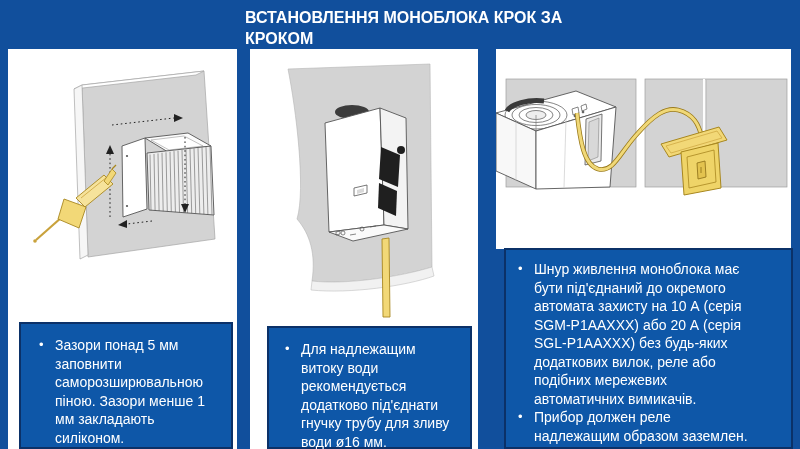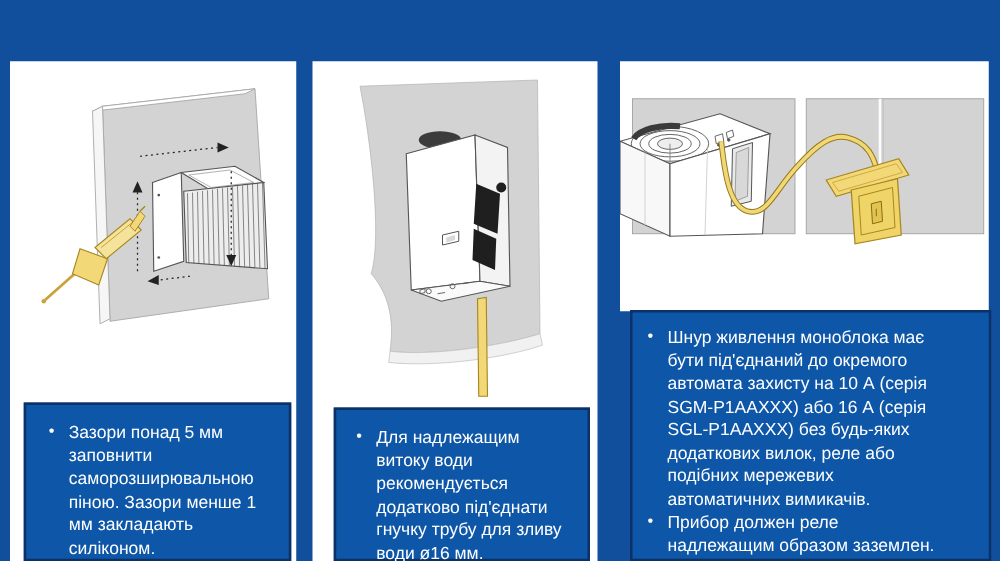--- a/index.html
+++ b/index.html
@@ -24,20 +24,21 @@
 
   .bullet-row { display:flex; align-items:flex-start; }
   .bullet-dot { width:16px; flex:0 0 16px; font-size:13px; line-height:18.5px; text-align:left; }
   .bullet-text { flex:1; font-size:14px; line-height:18.5px; }
 </style>
 </head>
 <body>
 
 <div class="page">
 
+  <div class="title">ВСТАНОВЛЕННЯ МОНОБЛОКА КРОК ЗА КРОКОМ</div>
 
   <div class="panel panel-1">
     <svg width="229" height="273" viewBox="0 0 229 273">
 
       <polygon points="74,36 196,22 207,190 80,208" fill="var(--illustration_gray,#D3D3D3)" stroke="#a5a5a5" stroke-width="0.7"></polygon>
       <polygon points="66,40 188,26 196,22 74,36" fill="#ffffff" stroke="#a5a5a5" stroke-width="0.7"></polygon>
       <polygon points="66,40 74,36 80,206 72,210" fill="#f6f6f6" stroke="#a5a5a5" stroke-width="0.7"></polygon>
 
       <polygon points="137,89 180,84 203,97 160,103" fill="#fcfcfc" stroke="#555" stroke-width="0.9"></polygon>
       <polygon points="143,91 176,87 195,97 161,101" fill="#ffffff" stroke="#999" stroke-width="0.6"></polygon>
@@ -151,21 +152,21 @@
   <div class="note-box note-box-2">
     <div class="bullet-row">
       <span class="bullet-dot">•</span>
       <span class="bullet-text">Для надлежащим витоку води рекомендується додатково під'єднати гнучку трубу для зливу води ø16 мм.</span>
     </div>
   </div>
 
   <div class="note-box note-box-3">
     <div class="bullet-row">
       <span class="bullet-dot">•</span>
-      <span class="bullet-text">Шнур живлення моноблока має бути під'єднаний до окремого автомата захисту на 10 А (серія SGM-P1AAXXX) або 16 А (серія SGL-P1AAXXX) без будь-яких додаткових вилок, реле або подібних мережевих автоматичних вимикачів.</span>
+      <span class="bullet-text">Шнур живлення моноблока має бути під'єднаний до окремого автомата захисту на 10 А (серія SGM-P1AAXXX) або 20 А (серія SGL-P1AAXXX) без будь-яких додаткових вилок, реле або подібних мережевих автоматичних вимикачів.</span>
     </div>
     <div class="bullet-row">
       <span class="bullet-dot">•</span>
       <span class="bullet-text">Прибор должен реле надлежащим образом заземлен.</span>
     </div>
   </div>
 
 </div>
 
 </body></html>

